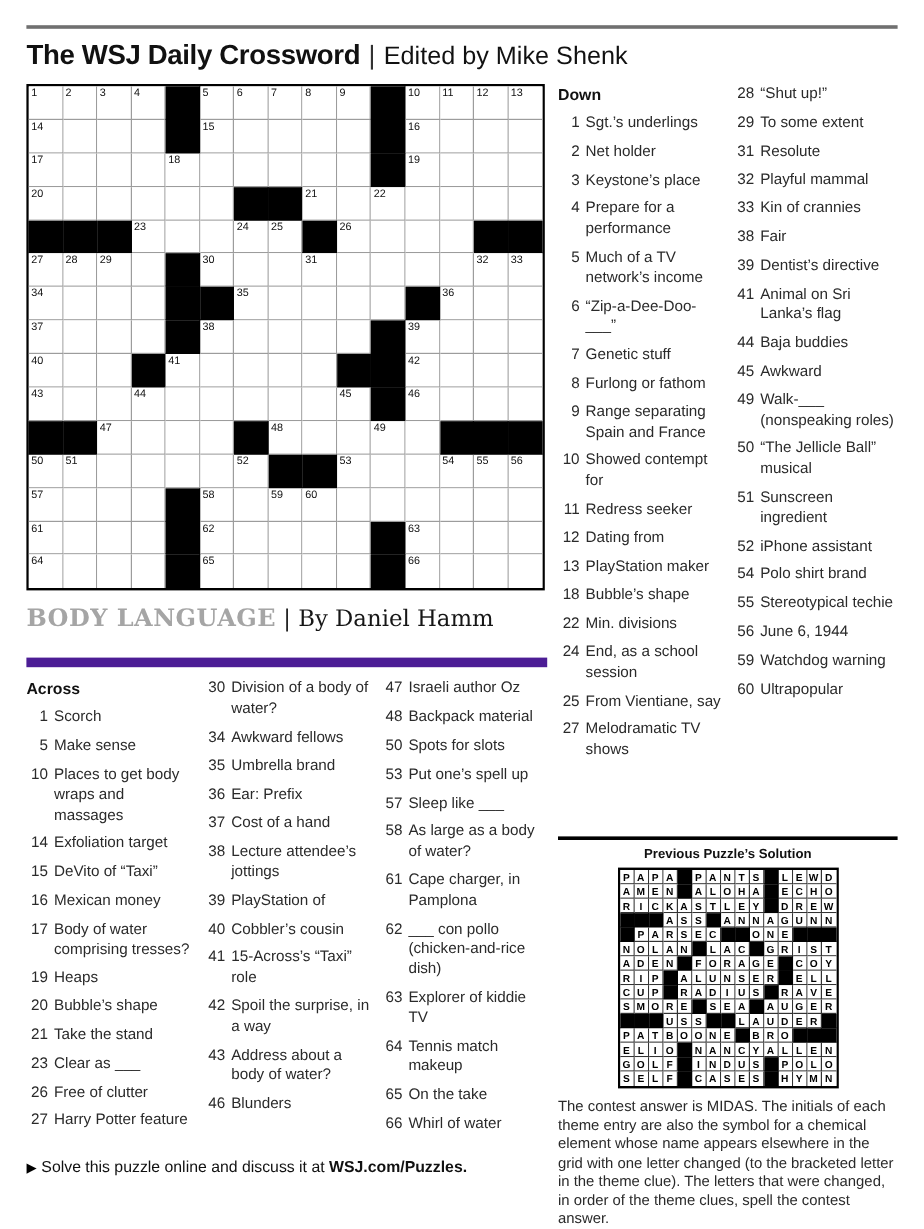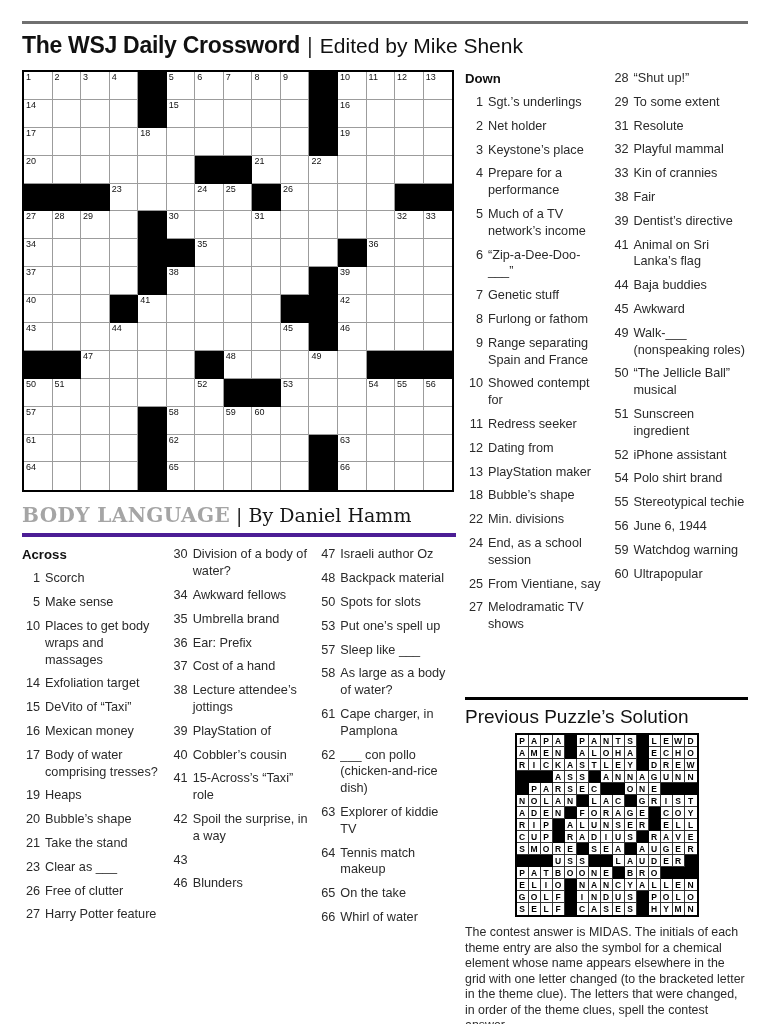--- a/index.html
+++ b/index.html
@@ -18,41 +18,41 @@
   
   .xw{display:grid;grid-template-columns:repeat(15,28.55px);grid-template-rows:repeat(15,27.9px);
       border:2.5px solid #000;width:-moz-fit-content;width:fit-content;background:#fff;}
   .cell{position:relative;box-sizing:border-box;border-right:1px solid #9c9c9c;border-bottom:1px solid #9c9c9c;background:#fff;}
   .cell.nr{border-right:none;}
   .cell.nb{border-bottom:none;}
   .cell.blk{background:#000;border-color:#000;}
   .cnum{position:absolute;top:0;left:2px;font-size:9px;line-height:11px;color:#111;}
 
   
-  .byline{margin-top:11px;border-bottom:4px solid #4c1d95;padding-bottom:6px;white-space:nowrap;}
+  .byline{margin-top:11px;border-bottom:8px solid #4c1d95;padding-bottom:21px;white-space:nowrap;}
   .byline .bt{font-family:"DejaVu Serif",serif;font-weight:bold;font-size:20px;color:#a5a5a5;letter-spacing:0.4px;}
   .byline .bsep{font-family:"DejaVu Serif",serif;font-size:19px;color:#222;margin:0 6px;}
   .byline .ba{font-family:"DejaVu Serif",serif;font-size:19px;color:#161616;}
 
   
   .clues-header{font-weight:bold;font-size:13.2px;line-height:17px;margin:0 0 7px 0;color:#111;}
   .clue{display:flex;margin:0 0 7px 0;font-size:12.7px;line-height:16.8px;color:#2a2a2a;}
   .clue .num{flex:none;width:18px;text-align:right;margin-right:5px;}
   .clue .txt{flex:1;min-width:0;}
   .across-cols{display:flex;margin-top:9px;}
   .acol{flex:1;min-width:0;padding-right:9px;}
   .acol:last-child{padding-right:0;}
   .down-block{height:627px;overflow:hidden;}
   .down-cols{display:flex;}
   .dcol{flex:1;min-width:0;padding-right:8px;}
   .dcol:last-child{padding-right:0;}
 
   
   .sol-box{border-top:3px solid #000;padding-top:4px;}
-  .sol-title{font-weight:normal;font-size:19px;margin:2px 0 5px 0;color:#111;}
+  .sol-title{text-align:center;font-weight:bold;font-size:11px;margin:2px 0 5px 0;color:#111;}
   .sol-grid{display:grid;grid-template-columns:repeat(15,12px);grid-template-rows:repeat(15,12px);
             border:2px solid #000;width:-moz-fit-content;width:fit-content;margin:0 auto;background:#fff;}
   .scell{box-sizing:border-box;border-right:1px solid #333;border-bottom:1px solid #333;
          display:flex;align-items:center;justify-content:center;
          font-size:8.5px;font-weight:bold;color:#000;background:#fff;}
   .scell.nr{border-right:none;} .scell.nb{border-bottom:none;}
   .scell.blk{background:#000;border-color:#000;}
   .sol-note{font-size:12.4px;line-height:15.5px;margin-top:8px;color:#2a2a2a;}
 
   
@@ -531,20 +531,21 @@
             <div class="clue">
               <span class="num">41</span>
               <span class="txt">15-Across’s “Taxi” role</span>
             </div>
             <div class="clue">
               <span class="num">42</span>
               <span class="txt">Spoil the surprise, in a way</span>
             </div>
             <div class="clue">
               <span class="num">43</span>
+              <span class="txt">Address about a body of water?</span>
             </div>
             <div class="clue">
               <span class="num">46</span>
               <span class="txt">Blunders</span>
             </div>
           </div>
         <div class="acol">
             <div class="clue">
               <span class="num">47</span>
               <span class="txt">Israeli author Oz</span>
@@ -589,20 +590,23 @@
               <span class="num">65</span>
               <span class="txt">On the take</span>
             </div>
             <div class="clue">
               <span class="num">66</span>
               <span class="txt">Whirl of water</span>
             </div>
           </div>
       </div>
 
+      <div class="footer">
+        <span class="tri">▶</span><span>Solve this puzzle online and discuss it at </span><span class="link">WSJ.com/Puzzles.</span>
+      </div>
     </div>
 
     <div class="right-col">
       <div class="down-block">
         <div class="down-cols">
           <div class="dcol">
             <div class="clues-header">Down</div>
             <div>
                 <div class="clue">
                   <span class="num">1</span>

